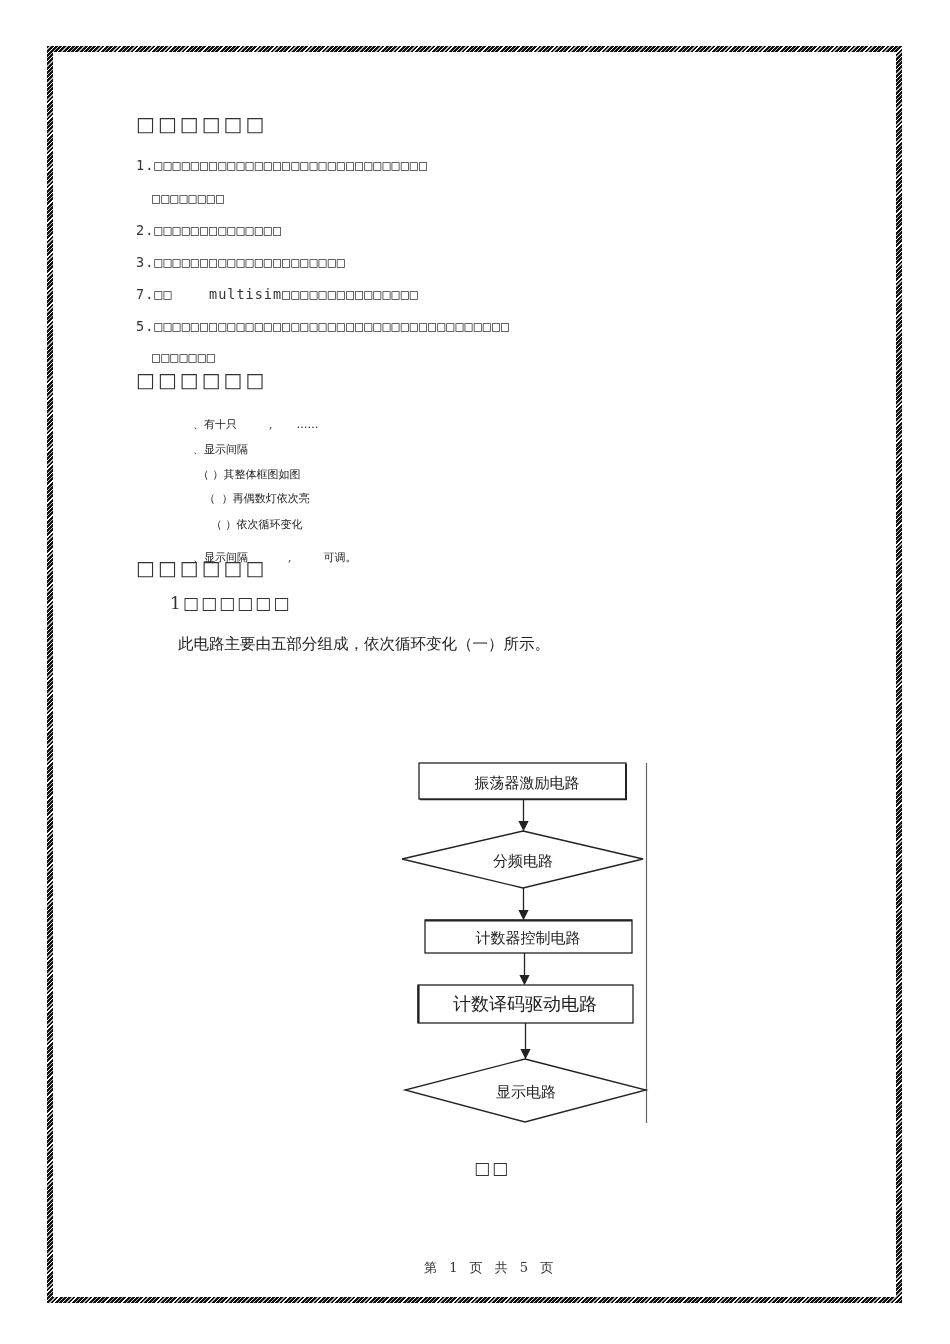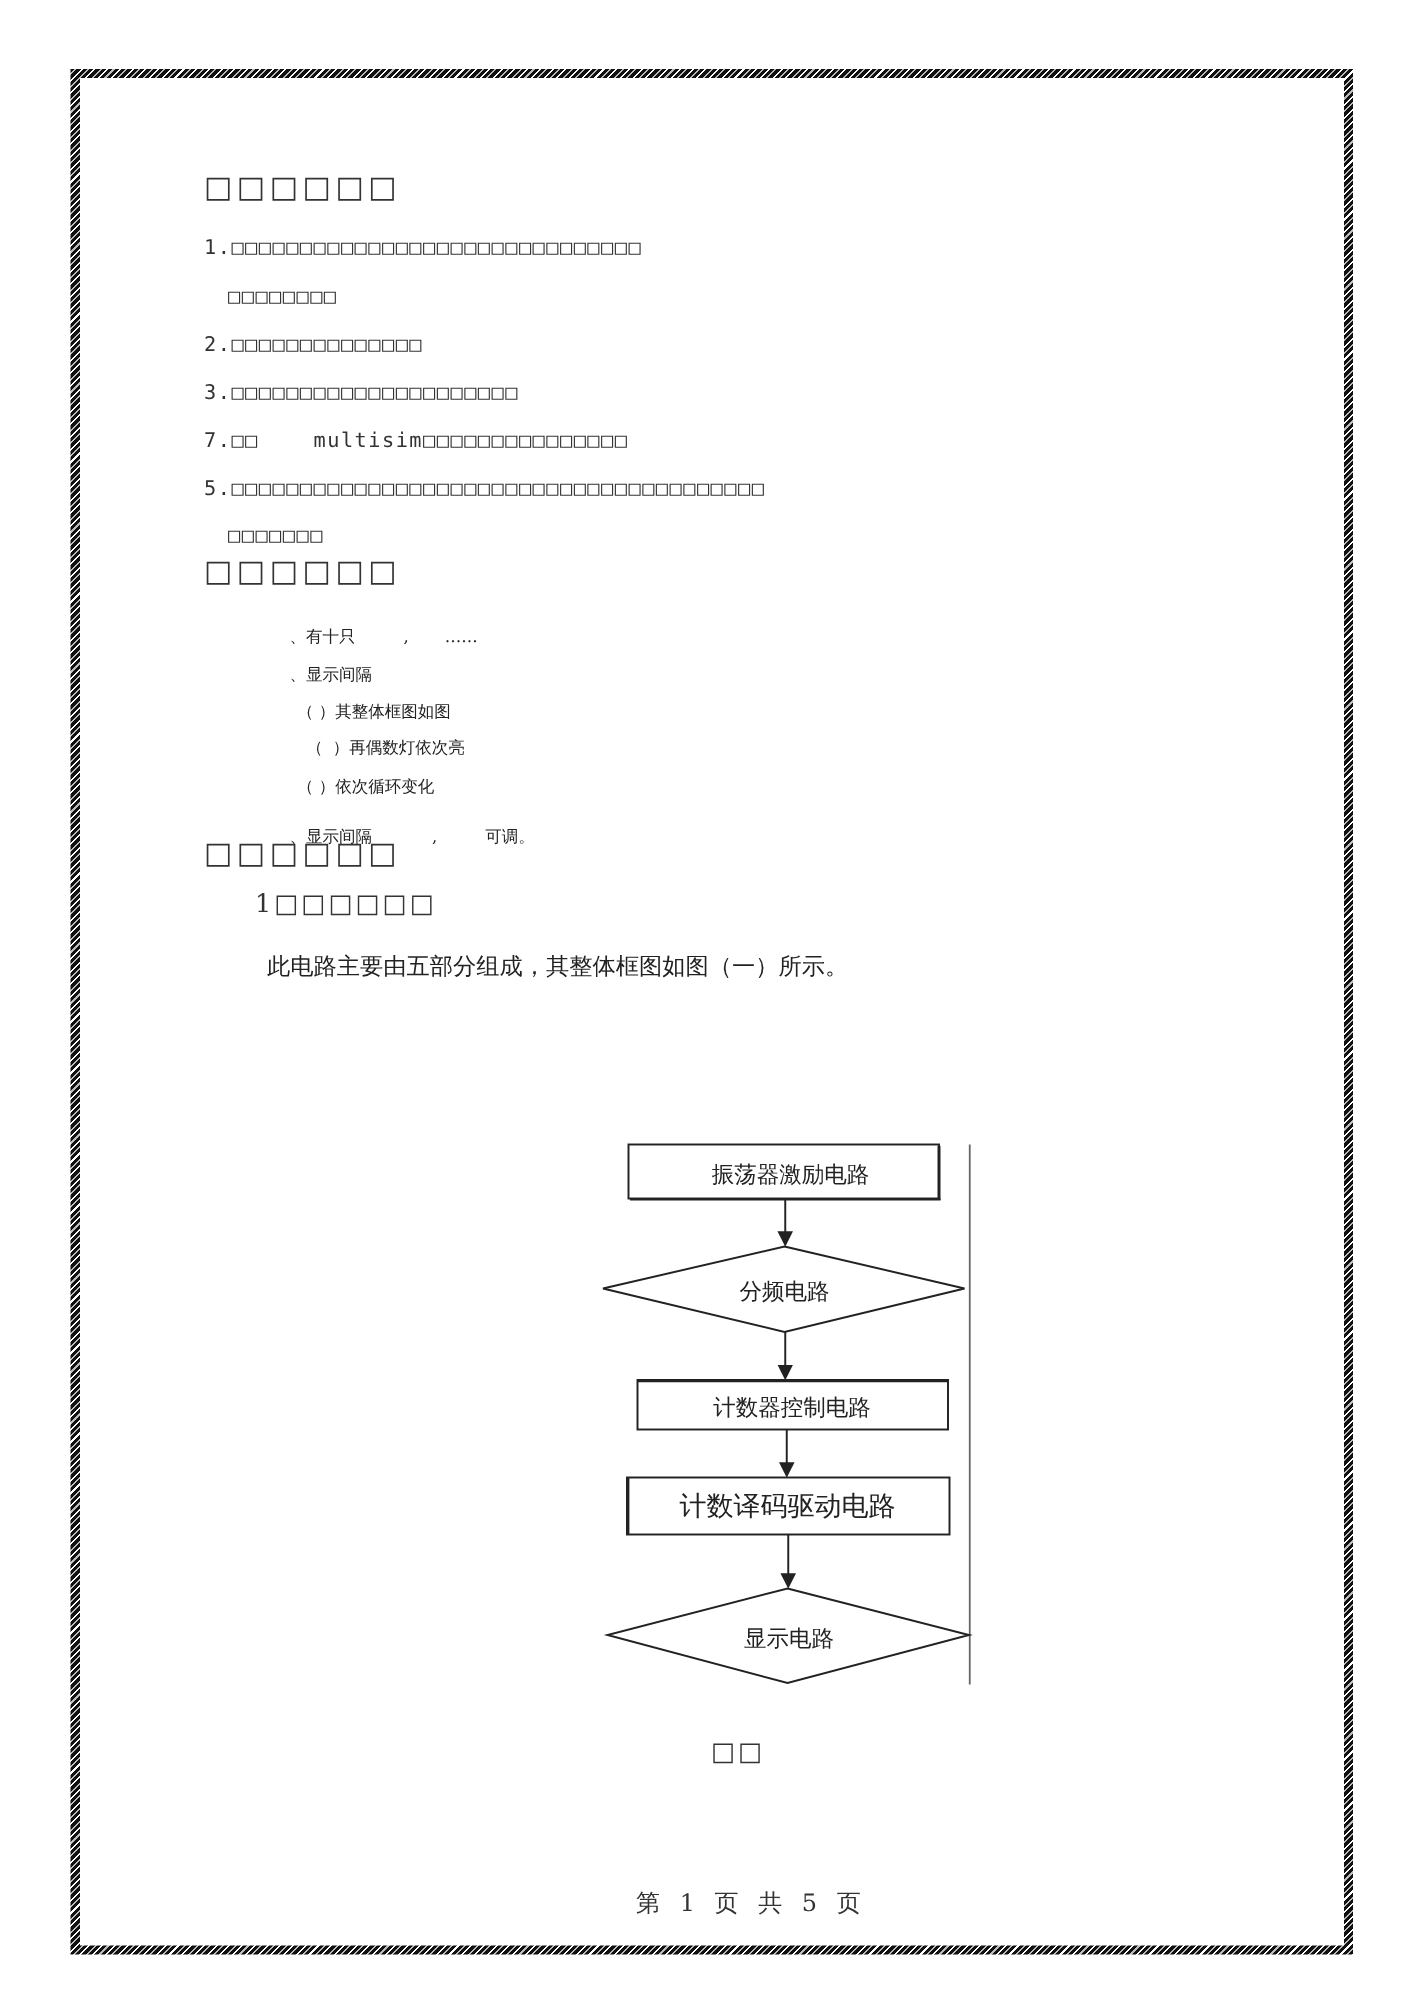--- a/index.html
+++ b/index.html
@@ -10,21 +10,21 @@
     background:
       linear-gradient(#fff,#fff) padding-box,
       repeating-linear-gradient(135deg,#111 0 2px,#bbb 2px 3px,#111 3px 5px,#fff 5px 6px) border-box; }
   .abs { position:absolute; white-space:pre; }
   .h1 { font-size:20px; color:#333; letter-spacing:3px; }
   .item { font-size:13.5px; color:#333; letter-spacing:1px; font-family:"DejaVu Sans Mono","Liberation Mono",monospace; }
   .req { font-size:11px; color:#222; font-family:"DejaVu Serif","Liberation Serif",serif; }
   .para { font-size:15.5px; color:#222; }
   .sub { font-size:17px; color:#333; letter-spacing:2px; }
   .fig-caption { font-size:17px; color:#333; letter-spacing:2px; }
-  .footer { font-size:16px; color:#333; letter-spacing:4px; }
+  .footer { font-size:13px; color:#333; letter-spacing:4px; }
   svg text { font-family:"DejaVu Serif","Liberation Serif",serif; fill:#222; }
 </style>
 </head>
 <body>
 
 <div class="page-border"></div>
 
 <div class="abs h1" style="left:136px;top:112px;">□□□□□□</div>
 <div class="abs item" style="left:136px;top:157px;">1.□□□□□□□□□□□□□□□□□□□□□□□□□□□□□□</div>
 <div class="abs item" style="left:152px;top:190px;">□□□□□□□□</div>
@@ -41,30 +41,30 @@
 </div>
 <div class="abs req" style="left:186px;top:429px;">
   <span>、</span><span>显示间隔</span>
 </div>
 <div class="abs req" style="left:191px;top:454px;">
   <span>（ ）</span><span>其整体框图如图</span>
 </div>
 <div class="abs req" style="left:191px;top:479px;font-family:Liberation Mono, monospace;">
   <span>（ ）</span><span>再偶数灯依次亮</span>
 </div>
-<div class="abs req" style="left:191px;top:504px;">
+<div class="abs req" style="left:204px;top:504px;">
   <span>（ ）</span><span>依次循环变化</span>
 </div>
 <div class="abs req" style="left:186px;top:537px;">
   <span>、</span><span>显示间隔</span><span style="display:inline-block;width:40px"></span><span>,</span><span style="display:inline-block;width:32px"></span><span>可调。</span>
 </div>
 
 <div class="abs h1" style="left:136px;top:556px;">□□□□□□</div>
 <div class="abs sub" style="left:170px;top:593px;">1□□□□□□</div>
-<div class="abs para" style="left:178px;top:634px;">此电路主要由五部分组成，其整体框图如图（一）所示。</div>
+<div class="abs para" style="left:178px;top:634px;">此电路主要由五部分组成，依次循环变化（一）所示。</div>
 
 <svg class="abs" style="left:0;top:0;" width="950" height="1344">
   <defs>
     <marker id="arrow" markerWidth="8" markerHeight="8" refX="4" refY="4" orient="auto">
       <path d="M0,0 L8,4 L0,8 z" fill="#222"></path>
     </marker>
   </defs>
 
   <line x1="646.5" y1="763" x2="646.5" y2="1123" stroke="#666" stroke-width="1.2"></line>
 

